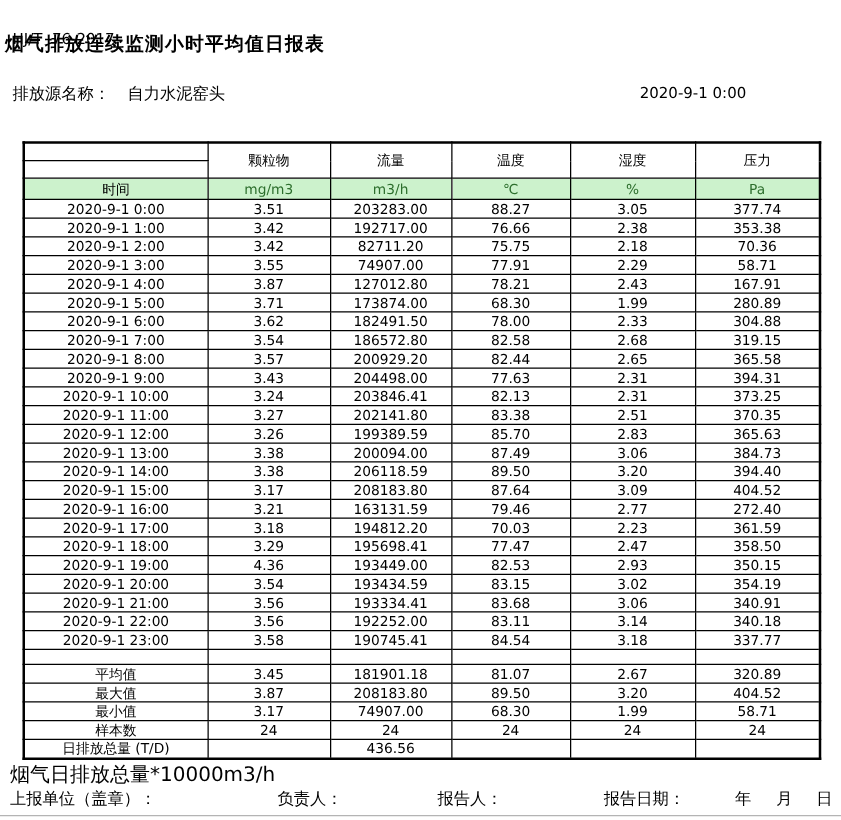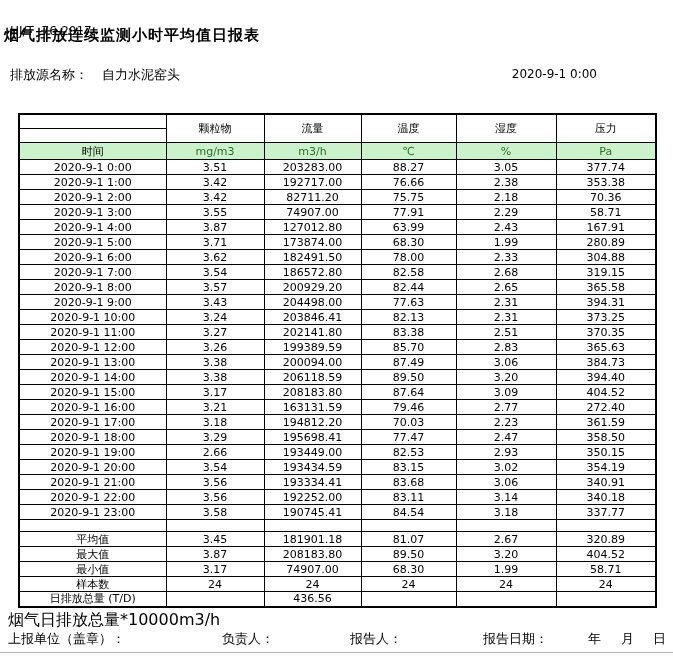--- a/index.html
+++ b/index.html
@@ -115,21 +115,21 @@
         <td>3.55</td>
         <td>74907.00</td>
         <td>77.91</td>
         <td>2.29</td>
         <td>58.71</td>
       </tr>
       <tr>
         <td class="time">2020-9-1 4:00</td>
         <td>3.87</td>
         <td>127012.80</td>
-        <td>63.99</td>
+        <td>78.21</td>
         <td>2.43</td>
         <td>167.91</td>
       </tr>
       <tr>
         <td class="time">2020-9-1 5:00</td>
         <td>3.71</td>
         <td>173874.00</td>
         <td>68.30</td>
         <td>1.99</td>
         <td>280.89</td>
@@ -233,21 +233,21 @@
       <tr>
         <td class="time">2020-9-1 18:00</td>
         <td>3.29</td>
         <td>195698.41</td>
         <td>77.47</td>
         <td>2.47</td>
         <td>358.50</td>
       </tr>
       <tr>
         <td class="time">2020-9-1 19:00</td>
-        <td>2.66</td>
+        <td>4.36</td>
         <td>193449.00</td>
         <td>82.53</td>
         <td>2.93</td>
         <td>350.15</td>
       </tr>
       <tr>
         <td class="time">2020-9-1 20:00</td>
         <td>3.54</td>
         <td>193434.59</td>
         <td>83.15</td>

